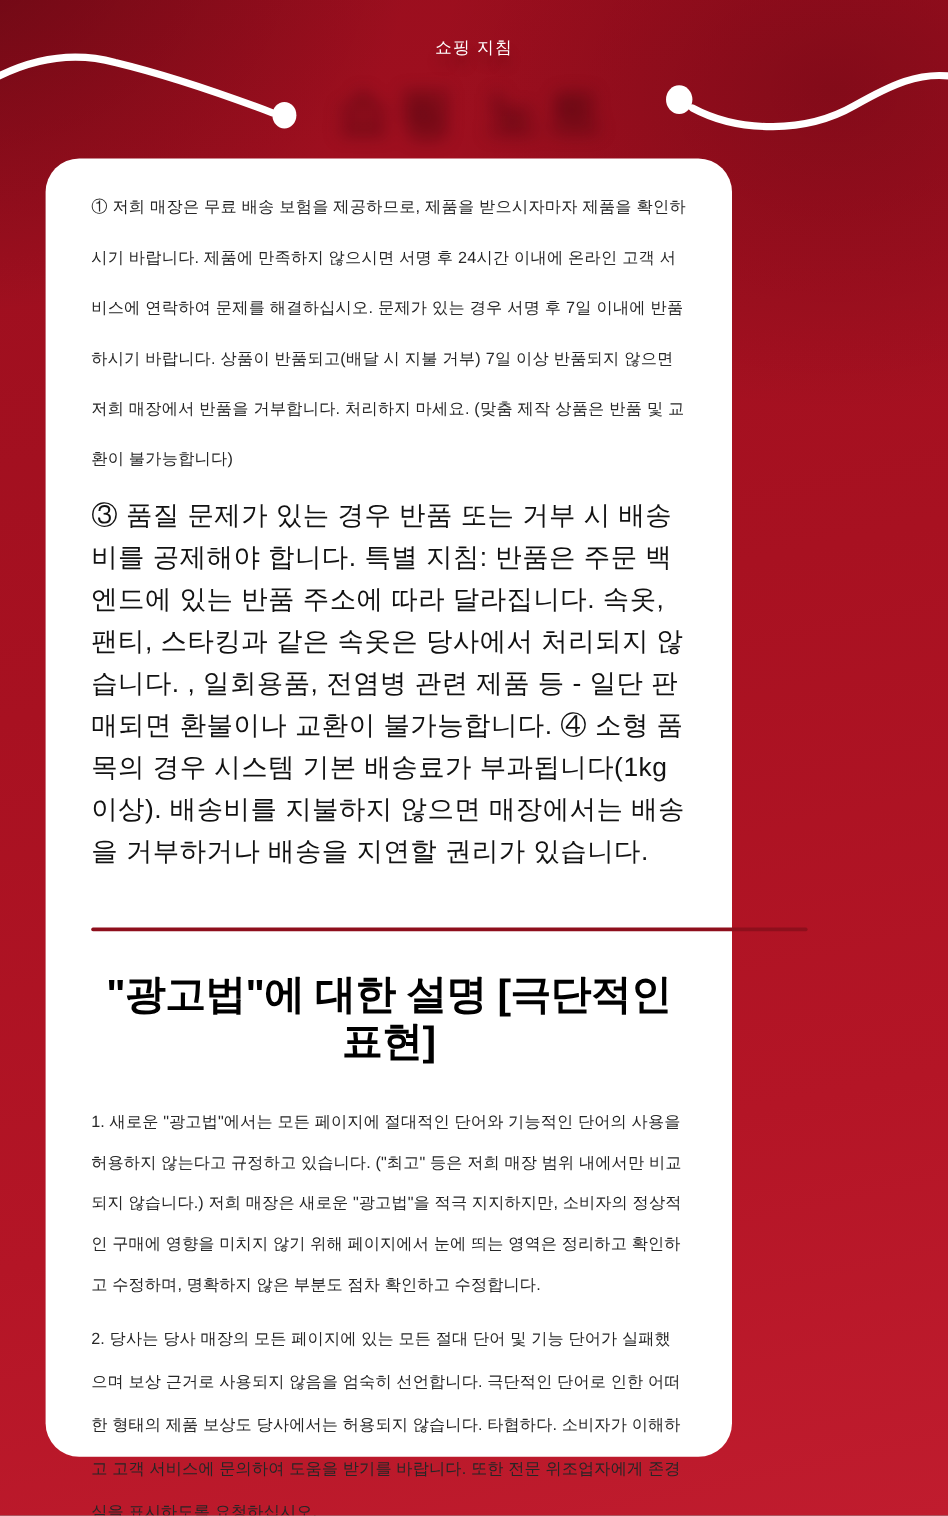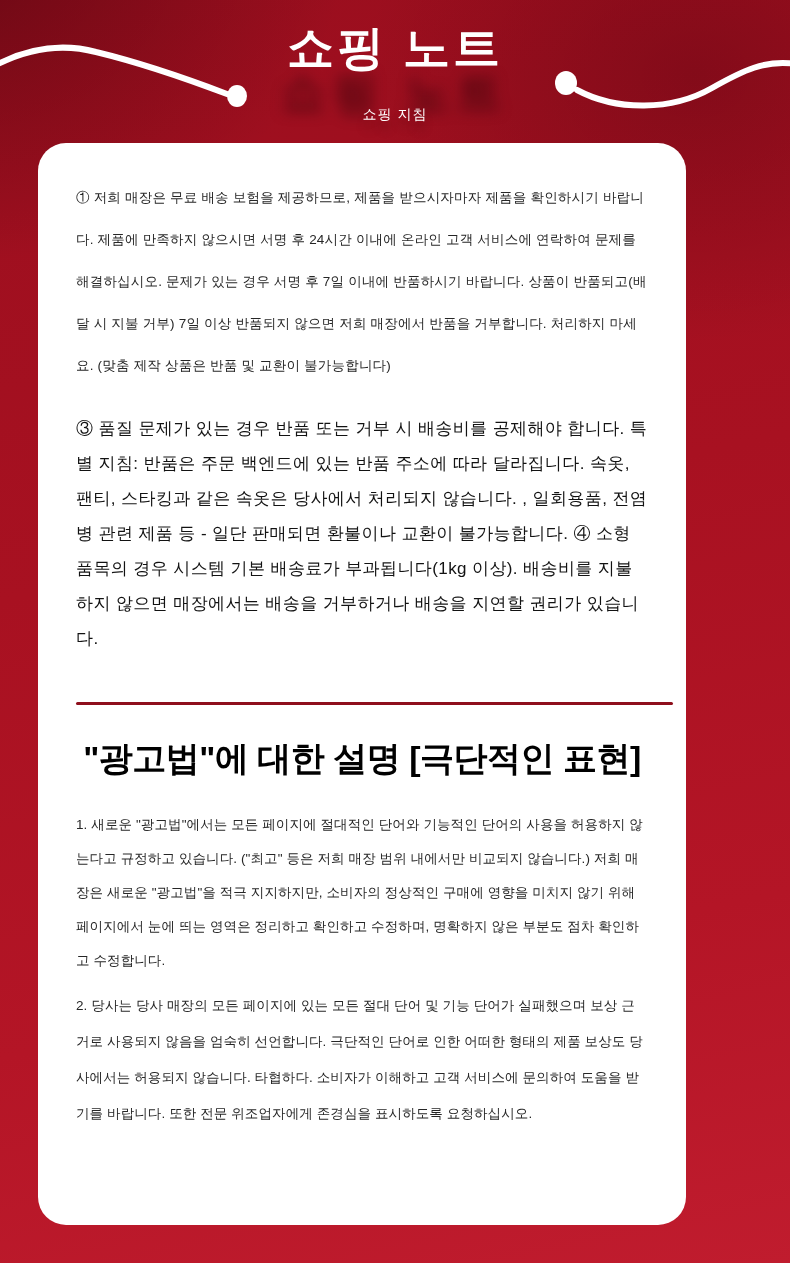--- a/index.html
+++ b/index.html
@@ -63,39 +63,39 @@
     position: absolute;
     top: 0; left: 0;
     z-index: 1;
     display: block;
   }
 
   
   .notice-card {
     position: absolute;
     left: 38px;
-    top: 143px;
-    width: 648px;
+    top: 132px;
+    width: 572px;
     height: 1082px;
     background: #ffffff;
     border-radius: 28px;
     z-index: 3;
     box-sizing: border-box;
-    padding: 34px 38px 0 38px;
+    padding: 20px 38px 0 38px;
   }
 
   .para { margin: 0; color: #262626; text-align: left; }
   .para-1 { font-size: 13.5px; line-height: 42px; letter-spacing: 0.2px; margin-bottom: 2px; }
   .para-2 { font-size: 12.5px; line-height: 42px; letter-spacing: 0.2px; }
   .para-3 {
-    font-size: 17px;
+    font-size: 22px;
     line-height: 35px;
     letter-spacing: 0.4px;
     color: #121212;
-    margin-top: 24px;
+    margin-top: 8px;
     margin-bottom: 16px;
   }
   .para-5 { font-size: 12.5px; line-height: 36px; letter-spacing: 0.2px; margin-top: 12px; }
 
   .section-divider {
     width: 597px;
     height: 3px;
     margin: 46px auto 0 auto;
     background: #8e0f1c;
     border-radius: 2px;
@@ -121,21 +121,20 @@
 
   <svg class="waves" width="790" height="150" viewBox="0 0 790 150" aria-hidden="true">
     <path d="M -6 66 C 28 48, 62 43, 96 52 C 150 65, 198 83, 227 94" fill="none" stroke="#ffffff" stroke-width="6" stroke-linecap="round"></path>
     <ellipse cx="237" cy="96" rx="10" ry="11" fill="#ffffff"></ellipse>
     <ellipse cx="566" cy="83" rx="11" ry="12" fill="#ffffff"></ellipse>
     <path d="M 577 90 C 616 111, 672 111, 712 88 C 742 71, 766 59, 796 64" fill="none" stroke="#ffffff" stroke-width="6" stroke-linecap="round"></path>
   </svg>
 
   <div class="header">
     <div class="title-ghost">쇼핑 노트</div>
-    <h1 class="page-title">쇼핑 노트</h1>
     <div class="page-subtitle">쇼핑 지침</div>
   </div>
 
   <div class="notice-card">
 
     <p class="para para-1">① 저희 매장은 무료 배송 보험을 제공하므로, 제품을 받으시자마자 제품을 확인하시기 바랍니다. 제품에 만족하지 않으시면 서명 후 24시간 이내에 온라인 고객 서비스에 연락하여 문제를 해결하십시오. 문제가 있는 경우 서명 후 7일 이내에 반품하시기 바랍니다. 상품이 반품되고(배달 시 지불 거부) 7일 이상 반품되지 않으면 저희 매장에서 반품을 거부합니다. 처리하지 마세요. (맞춤 제작 상품은 반품 및 교환이 불가능합니다)</p>
 
 
     <p class="para para-3">③ 품질 문제가 있는 경우 반품 또는 거부 시 배송비를 공제해야 합니다. 특별 지침: 반품은 주문 백엔드에 있는 반품 주소에 따라 달라집니다. 속옷, 팬티, 스타킹과 같은 속옷은 당사에서 처리되지 않습니다. , 일회용품, 전염병 관련 제품 등 - 일단 판매되면 환불이나 교환이 불가능합니다. ④ 소형 품목의 경우 시스템 기본 배송료가 부과됩니다(1kg 이상). 배송비를 지불하지 않으면 매장에서는 배송을 거부하거나 배송을 지연할 권리가 있습니다.</p>
 

